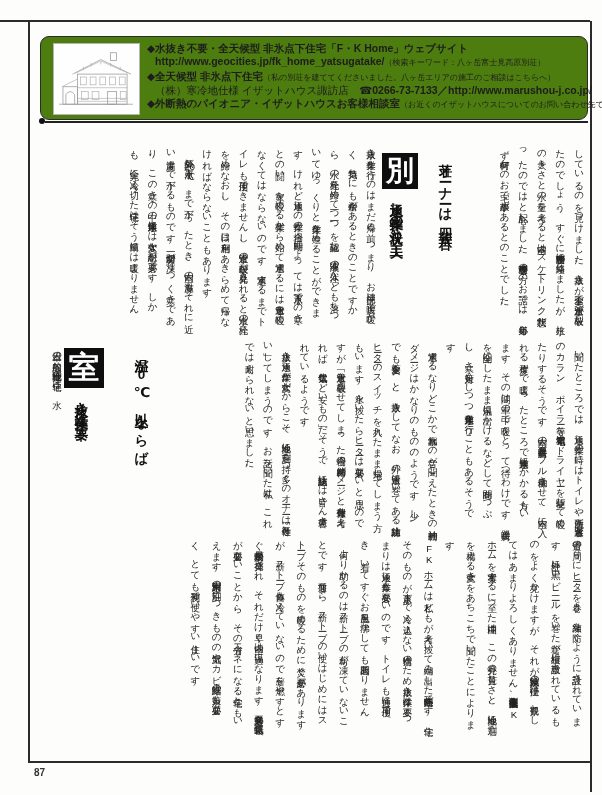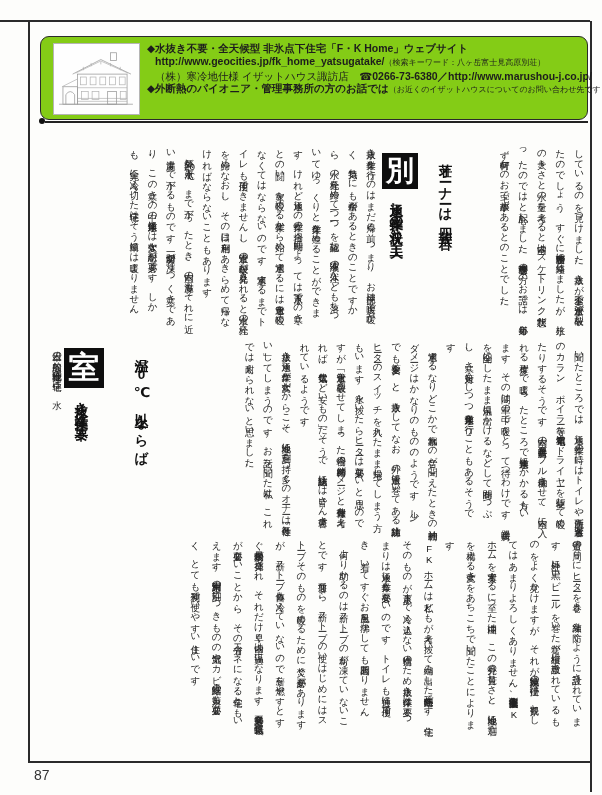--- a/index.html
+++ b/index.html
@@ -10,21 +10,21 @@
   }
   
   .frame{position:absolute;background:#2b2b2b;}
   .frame-top{left:0;top:20px;width:590px;height:2px;}
   .frame-left{left:28px;top:20px;width:1.5px;height:743px;}
   .frame-right{left:590px;top:21px;width:1.5px;height:771px;}
   .frame-bottom{left:28px;top:761px;width:564px;height:2px;}
   
   .header-box{
     position:absolute;left:40px;top:36px;width:546px;height:82px;
-    border:1.6px solid #2b2b2b;border-radius:9px;background:#84cc16;
+    border:1.6px solid #2b2b2b;border-radius:9px;background:#4d7c0f;
   }
   .house-figure{
     position:absolute;left:12px;top:6px;width:85px;height:70px;
     border:1px solid #b5b5b5;background:#fefefe;
   }
   .header-lines{
     position:absolute;left:106px;top:5px;width:436px;
     font-size:10.5px;line-height:12.8px;white-space:nowrap;
   }
   .hl{display:block;}
@@ -70,21 +70,21 @@
   .h1 .h-line2{left:5px;top:44px;letter-spacing:-0.5px;}
   .h2 .h-line1{right:2px;top:4px;letter-spacing:2px;text-orientation:upright;}
   .h2 .h-line2{left:8px;top:50px;letter-spacing:-1px;}
   .h-box{
     position:absolute;background:#0e0e0e;color:#fff;font-weight:bold;
     display:flex;align-items:center;justify-content:center;
   }
   .h1 .h-box{left:0;top:4px;width:36px;height:36px;font-size:28px;}
   .h2 .h-box{left:0;top:4px;width:40px;height:40px;font-size:31px;}
   
-  .page-number{position:absolute;left:34px;top:767px;font-size:14px;color:#333;}
+  .page-number{position:absolute;left:34px;top:767px;font-size:10px;color:#333;font-weight:bold;}
   svg .sk{stroke:#b0b0b0;fill:none;stroke-width:0.7;}
   svg .sk2{stroke:#9c9c9c;fill:none;stroke-width:0.8;}
 </style>
 </head>
 <body>
 
 <div class="frame frame-top"></div>
 <div class="frame frame-left"></div>
 <div class="frame frame-right"></div>
 <div class="frame frame-bottom"></div>
@@ -120,22 +120,23 @@
       <rect class="sk" x="68" y="49" width="6" height="8"></rect>
 
       <rect class="sk2" x="9" y="44" width="15" height="18"></rect>
       <line class="sk" x1="8" y1="44" x2="24" y2="36"></line>
       <path class="sk2" d="M12 62 V52 Q16.5 46 21 52 V62"></path>
     </svg>
   </div>
   <div class="header-lines">
     <span class="hl b">◆水抜き不要・全天候型 非氷点下住宅「F・K Home」ウェブサイト</span>
     <span class="hl indent"><span class="b">http://www.geocities.jp/fk_home_yatsugatake/</span><span class="small">（検索キーワード：八ヶ岳富士見高原別荘）</span></span>
-    <span class="hl indent"><span>（株）寒冷地仕様 イザットハウス諏訪店</span>　<span class="b phone-glyph">☎0266-73-6380</span><span class="b">／http://www.marushou-j.co.jp/</span></span>
-    <span class="hl"><span class="b">◆外断熱のパイオニア・管理事務所の方のお話では</span><span class="small">（お近くのイザットハウスについてのお問い合わせ先です）</span></span>
+    <span class="hl"><span class="b">◆全天候型 非氷点下住宅</span><span class="small">（私の別荘を建ててくださいました。八ヶ岳エリアの施工のご相談はこちらへ）</span></span>
+    <span class="hl indent"><span>（株）寒冷地仕様 イザットハウス諏訪店</span>　<span class="b phone-glyph">☎0266-73-7133</span><span class="b">／http://www.marushou-j.co.jp/</span></span>
+    <span class="hl"><span class="b">◆外断熱のパイオニア・イザットハウスお客様相談室</span><span class="small">（お近くのイザットハウスについてのお問い合わせ先です）</span></span>
   </div>
 </div>
 <div class="header-rule-dot"></div>
 <div class="header-rule"></div>
 
 <div>
 
   <div class="vtext band1a"><span>しているのを見つけました。水抜きが不完全で水道管が破裂したのでしょう。すぐに管理事務所に連絡しましたが、氷柱の大きさと水の量を考えると室内はスケートリンク状態だったのではと心配しました。管理事務所の方のお話では、毎年必ず何軒かのお宅で事故があるとのことでした。</span></div>
 
   <div class="heading h1">

